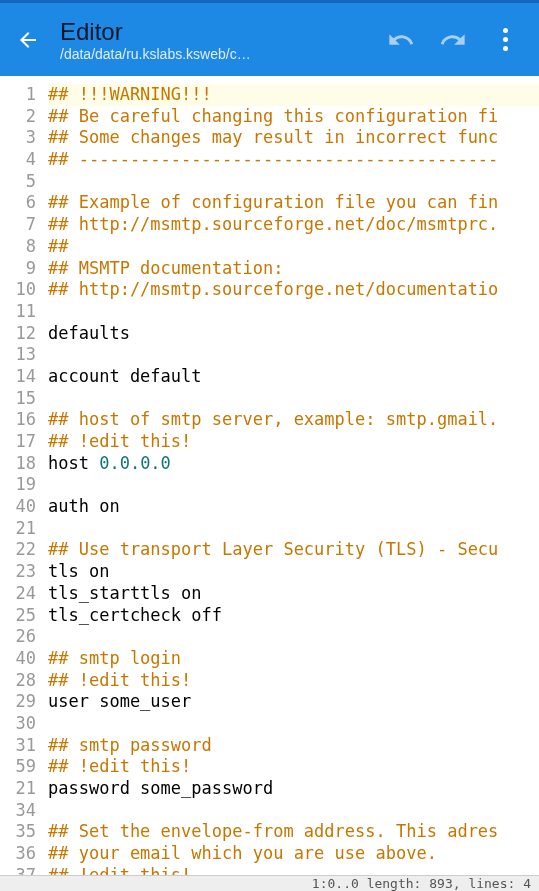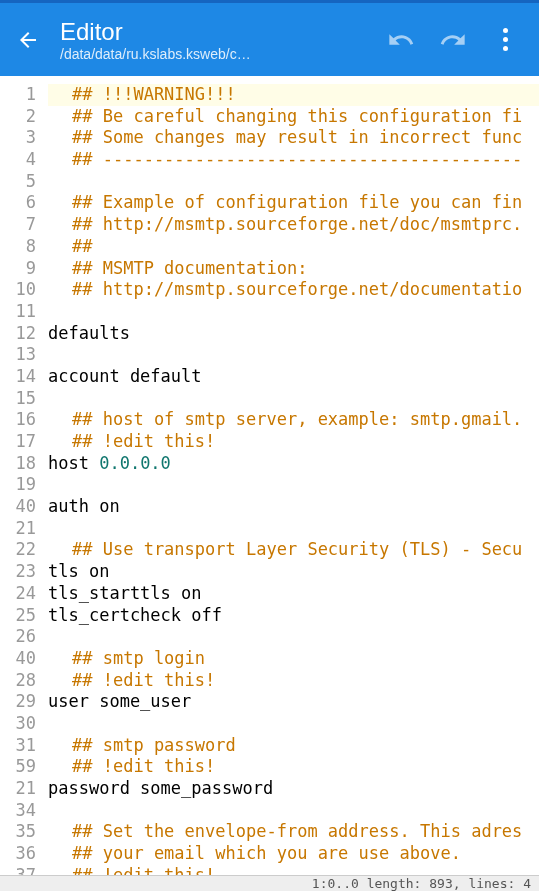--- a/index.html
+++ b/index.html
@@ -31,21 +31,21 @@
     }
     .back-icon svg { width: 24px; height: 24px; fill: #fff; }
     .title-block {
       flex: 1;
       margin-left: 12px;
       overflow: hidden;
     }
     .title {
       font-size: 24px;
       font-weight: 500;
-      color: #ffffff;
+      color: #0f172a;
     }
     .subtitle {
       font-size: 14px;
       color: rgba(255,255,255,0.85);
       white-space: nowrap;
       overflow: hidden;
       text-overflow: ellipsis;
     }
     .header-actions {
       display: flex;
@@ -87,21 +87,21 @@
     .code {
       flex: 1;
       padding-top: 8px;
       padding-left: 6px;
       white-space: pre;
       overflow: hidden;
       color: #000;
     }
     .code-line { height: 21.7px; }
     .code-line.highlight { background: #fffde7; }
-    .comment { color: #c77700; padding-left: 24px; }
+    .comment { color: #c77700; }
     .number { color: #0f766e; }
     .status {
       height: 16px;
       background: #eee;
       border-top: 1px solid #ccc;
       font-size: 13px;
       color: #555;
       display: flex;
       align-items: center;
       justify-content: flex-end;

